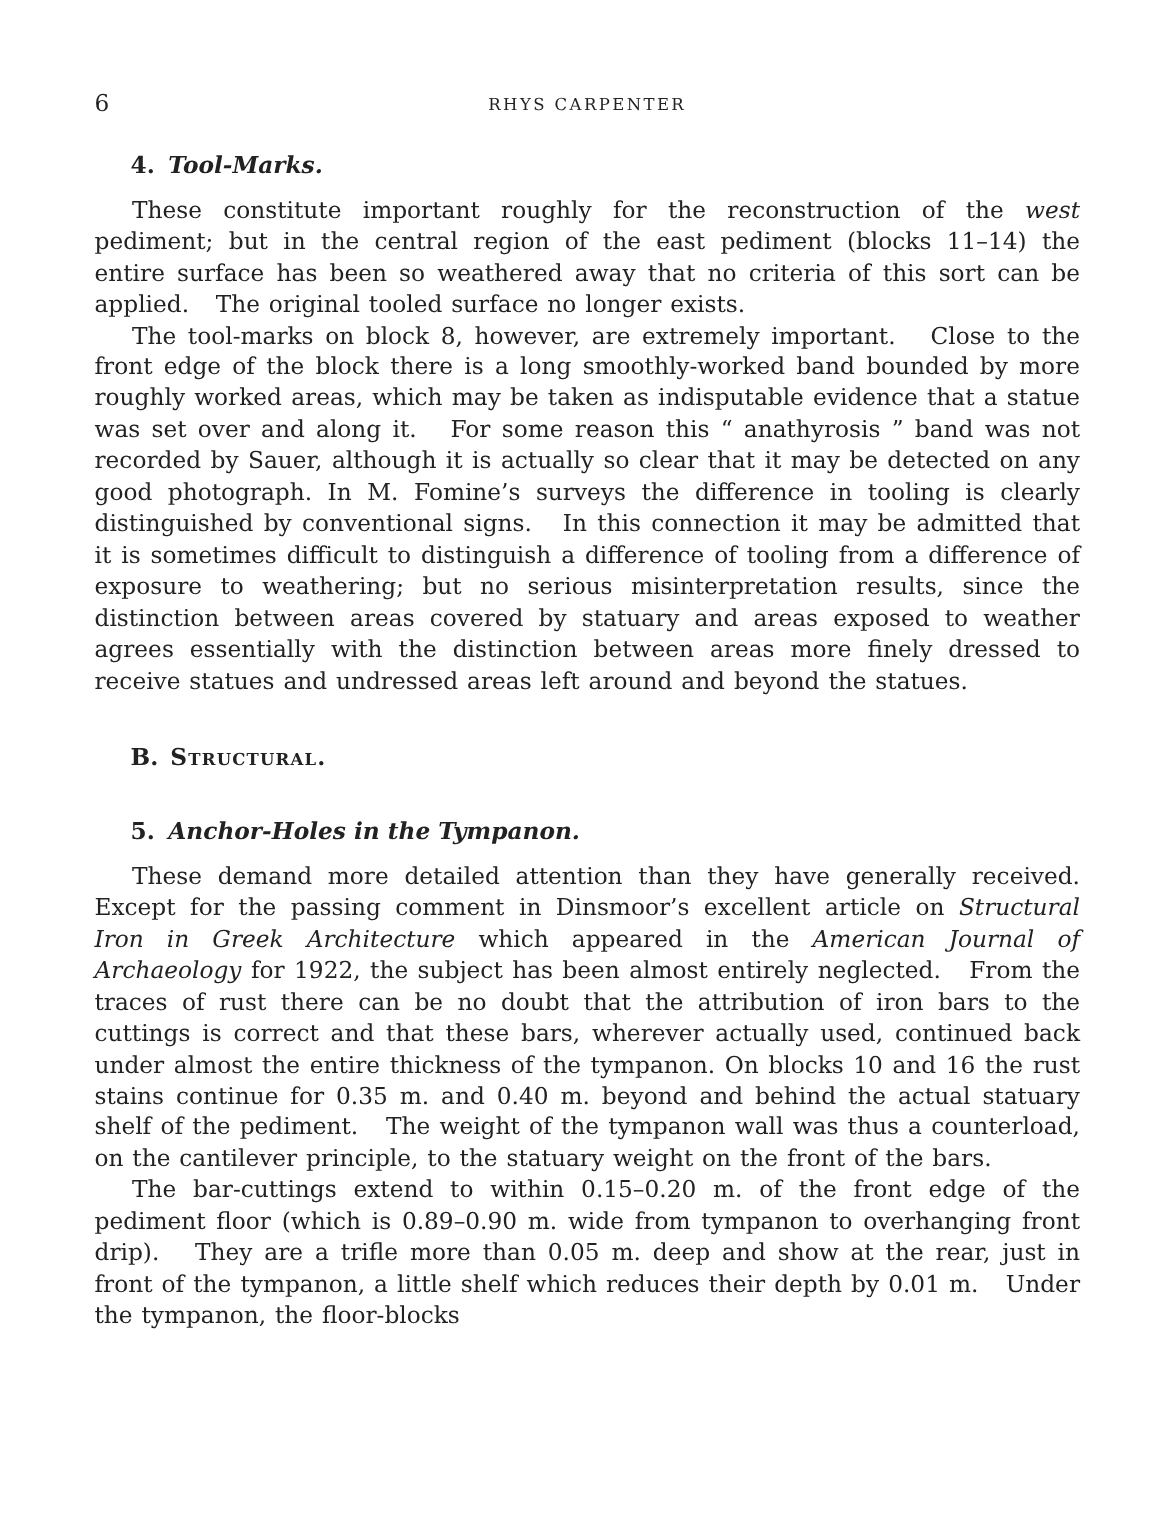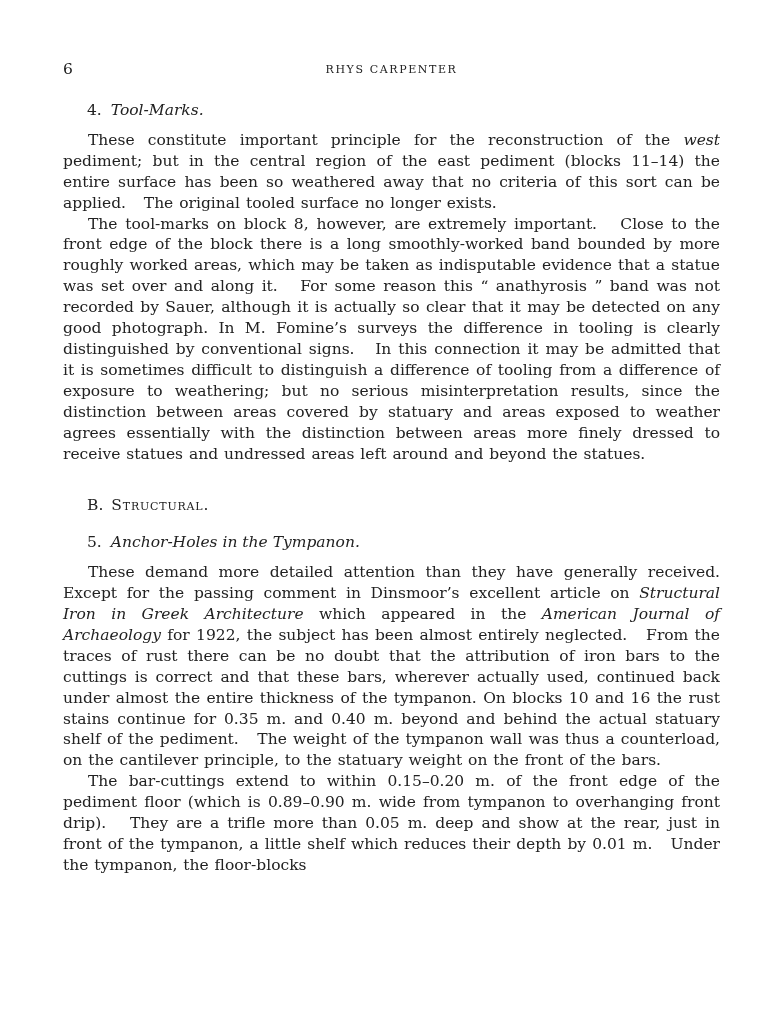--- a/index.html
+++ b/index.html
@@ -35,52 +35,52 @@
   }
   p.body-para {
     margin: 0;
     text-align: justify;
     text-indent: 25px;
     white-space: pre-wrap;
     word-spacing: 1px;
   }
   .heading {
     margin: 0;
-    font-weight: normal;
+    font-weight: bold;
     font-size: 15.5px;
     line-height: 20.9px;
     padding-left: 24px;
   }
   .h-num { display: inline-block; margin-right: 9px; }
   .h-title-italic { font-style: italic; }
   .sc { font-variant: small-caps; letter-spacing: 0.8px; }
   .h-letter { display: inline-block; margin-right: 8px; }
   .h4  { margin-top: 21px; margin-bottom: 9px; }
   .hB  { margin-top: 31px; }
-  .h5  { margin-top: 16px; margin-bottom: 9px; }
+  .h5  { margin-top: 28px; margin-bottom: 9px; }
   .h6  { margin-top: 25px; margin-bottom: 11px; }
   .p-cont { margin-top: 2px; }
   .p-last { margin-top: 5px; }
   i { }
 </style>
 </head>
 <body>
 
 <div class="page">
 
   <header class="running-head">
     <span class="pagenum">6</span>
     <span class="runhead">RHYS CARPENTER</span>
   </header>
 
   <h2 class="heading h4">
     <span class="h-num">4.</span><span class="h-title-italic">Tool-Marks.</span>
   </h2>
 
-  <p class="body-para"><span>These constitute important principle for the reconstruction of the </span><i>west</i><span> pediment; but in the central region of the east pediment (blocks 11–14) the entire surface has been so weathered away that no criteria of this sort can be applied.   The original tooled surface no longer exists.</span></p>
+  <p class="body-para"><span>These constitute important roughly for the reconstruction of the </span><i>west</i><span> pediment; but in the central region of the east pediment (blocks 11–14) the entire surface has been so weathered away that no criteria of this sort can be applied.   The original tooled surface no longer exists.</span></p>
   <p class="body-para p-cont"><span>The tool-marks on block 8, however, are extremely important.   Close to the front edge of the block there is a long smoothly-worked band bounded by more roughly worked areas, which may be taken as indisputable evidence that a statue was set over and along it.   For some reason this “ anathyrosis ” band was not recorded by Sauer, although it is actually so clear that it may be detected on any good photograph. In M. Fomine’s surveys the difference in tooling is clearly distinguished by conventional signs.   In this connection it may be admitted that it is sometimes difficult to distinguish a difference of tooling from a difference of exposure to weathering; but no serious misinterpretation results, since the distinction between areas covered by statuary and areas exposed to weather agrees essentially with the distinction between areas more finely dressed to receive statues and undressed areas left around and beyond the statues.</span></p>
 
   <h2 class="heading hB">
     <span class="h-letter">B.</span><span class="sc">Structural.</span>
   </h2>
 
   <h2 class="heading h5">
     <span class="h-num">5.</span><span class="h-title-italic">Anchor-Holes in the Tympanon.</span>
   </h2>
 

